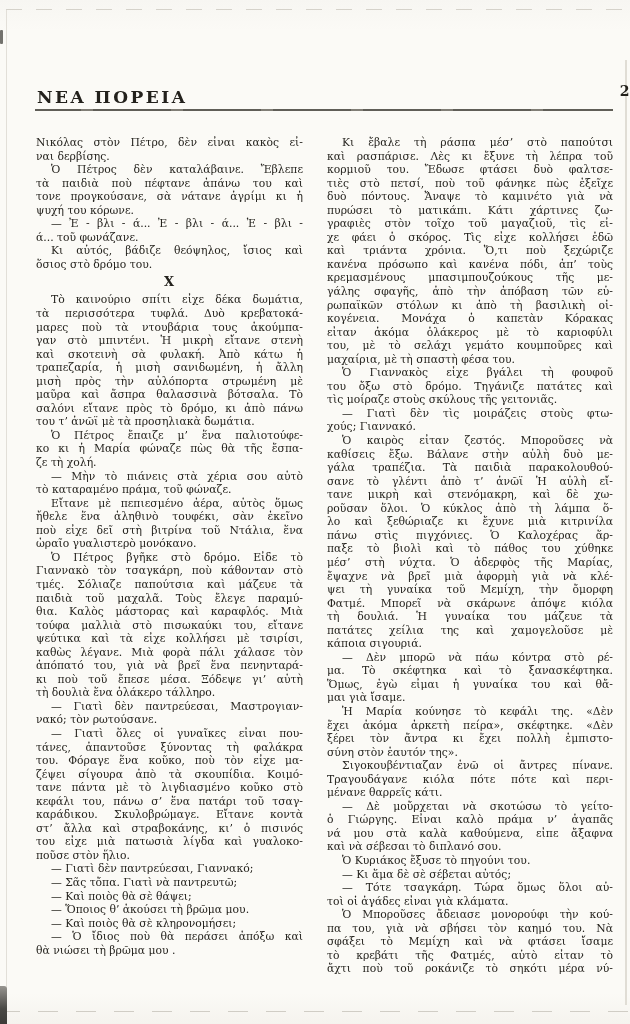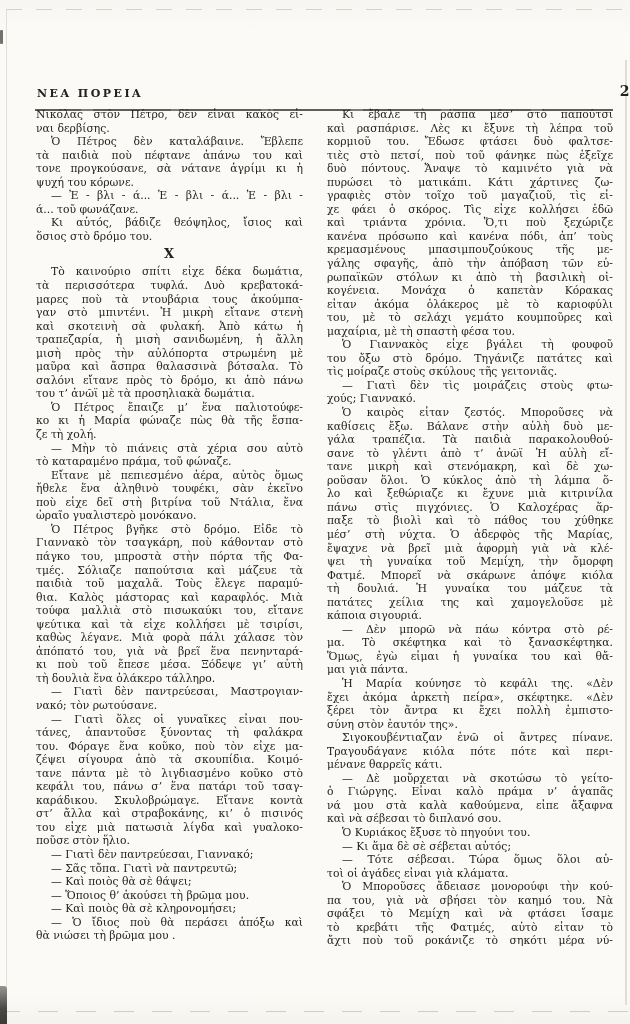--- a/index.html
+++ b/index.html
@@ -20,35 +20,35 @@
   .edge-left{position:absolute;left:6px;top:10px;width:1px;height:990px;background:#e2dfd8;}
   .edge-right{position:absolute;right:3px;top:60px;width:2px;height:945px;background:#e0ddd5;}
   .mark-left-top{position:absolute;left:0;top:30px;width:3px;height:14px;background:#73726d;border-radius:1px;}
   .corner-bl{position:absolute;left:0;top:986px;width:7px;height:38px;
     background:linear-gradient(180deg,#979590 0%,#4a4945 60%,#3c3b38 100%);
     border-top-right-radius:3px;}
 
   
   .hdr-title{
     position:absolute;left:37px;top:87px;
-    font-size:11px;font-weight:bold;letter-spacing:2.5px;color:#23211c;
+    font-size:17px;font-weight:bold;letter-spacing:2.5px;color:#23211c;
   }
   .hdr-pagenum{
     position:absolute;left:575px;top:83px;width:38px;text-align:right;
     font-size:14px;font-weight:bold;letter-spacing:1px;color:#23211c;margin-left:39px;
   }
   .hdr-rule{
     position:absolute;left:35px;top:109px;width:578px;height:2px;
     background:repeating-linear-gradient(90deg,#44423b 0 46px,#6b685f 46px 58px,#44423b 58px 90px);
     opacity:.85;
   }
 
   
   .col{
-    position:absolute;top:108px;
+    position:absolute;top:136px;
     font-size:10.8px;line-height:13.55px;color:#26241f;
     text-rendering:optimizeLegibility;
   }
   .col-left{left:36px;width:267px;}
   .col-right{left:327px;width:286px;}
   .para{margin:0;}
   .line{
     text-align:justify;text-align-last:justify;
     height:13.55px;overflow:hidden;
   }
@@ -117,21 +117,20 @@
       </div>
       <div class="para">
         <div class="line ind">Εἴτανε μὲ πεπιεσμένο ἀέρα, αὐτὸς ὅμως</div>
         <div class="line">ἤθελε ἕνα ἀληθινὸ τουφέκι, σὰν ἐκεῖνο</div>
         <div class="line">ποὺ εἶχε δεῖ στὴ βιτρίνα τοῦ Ντάλια, ἕνα</div>
         <div class="line end">ὡραῖο γυαλιστερὸ μονόκανο.</div>
       </div>
       <div class="para">
         <div class="line ind">Ὁ Πέτρος βγῆκε στὸ δρόμο. Εἶδε τὸ</div>
         <div class="line">Γιαννακὸ τὸν τσαγκάρη, ποὺ κάθονταν στὸ</div>
-        <div class="line">πάγκο του, μπροστὰ στὴν πόρτα τῆς Φα-</div>
         <div class="line">τμές. Σόλιαζε παπούτσια καὶ μάζευε τὰ</div>
         <div class="line">παιδιὰ τοῦ μαχαλᾶ. Τοὺς ἔλεγε παραμύ-</div>
         <div class="line">θια. Καλὸς μάστορας καὶ καραφλός. Μιὰ</div>
         <div class="line">τούφα μαλλιὰ στὸ πισωκαύκι του, εἴτανε</div>
         <div class="line">ψεύτικα καὶ τὰ εἶχε κολλήσει μὲ τσιρίσι,</div>
         <div class="line">καθὼς λέγανε. Μιὰ φορὰ πάλι χάλασε τὸν</div>
         <div class="line">ἀπόπατό του, γιὰ νὰ βρεῖ ἕνα πενηνταρά-</div>
         <div class="line">κι ποὺ τοῦ ἔπεσε μέσα. Ξόδεψε γι’ αὐτὴ</div>
         <div class="line end">τὴ δουλιὰ ἕνα ὁλάκερο τάλληρο.</div>
       </div>
@@ -215,21 +214,21 @@
         <div class="line">ψει τὴ γυναίκα τοῦ Μεμίχη, τὴν ὄμορφη</div>
         <div class="line">Φατμέ. Μπορεῖ νὰ σκάρωνε ἀπόψε κιόλα</div>
         <div class="line">τὴ δουλιά. Ἡ γυναίκα του μάζευε τὰ</div>
         <div class="line">πατάτες χείλια της καὶ χαμογελοῦσε μὲ</div>
         <div class="line end">κάποια σιγουριά.</div>
       </div>
       <div class="para">
         <div class="line ind">— Δὲν μπορῶ νὰ πάω κόντρα στὸ ρέ-</div>
         <div class="line">μα. Τὸ σκέφτηκα καὶ τὸ ξανασκέφτηκα.</div>
         <div class="line">Ὅμως, ἐγὼ εἶμαι ἡ γυναίκα του καὶ θἄ-</div>
-        <div class="line end">μαι γιὰ πάντα.</div>
+        <div class="line end">μαι γιὰ ἴσαμε.</div>
       </div>
       <div class="para">
         <div class="line ind">Ἡ Μαρία κούνησε τὸ κεφάλι της. «Δὲν</div>
         <div class="line">ἔχει ἀκόμα ἀρκετὴ πείρα», σκέφτηκε. «Δὲν</div>
         <div class="line">ξέρει τὸν ἄντρα κι ἔχει πολλὴ ἐμπιστο-</div>
         <div class="line end">σύνη στὸν ἑαυτόν της».</div>
       </div>
       <div class="para">
         <div class="line ind">Σιγοκουβέντιαζαν ἐνῶ οἱ ἄντρες πίνανε.</div>
         <div class="line">Τραγουδάγανε κιόλα πότε πότε καὶ περι-</div>
@@ -241,21 +240,21 @@
         <div class="line">νά μου στὰ καλὰ καθούμενα, εἶπε ἄξαφνα</div>
         <div class="line end">καὶ νὰ σέβεσαι τὸ διπλανό σου.</div>
       </div>
       <div class="para">
         <div class="line ind end">Ὁ Κυριάκος ἔξυσε τὸ πηγούνι του.</div>
       </div>
       <div class="para">
         <div class="line ind end">— Κι ἅμα δὲ σὲ σέβεται αὐτός;</div>
       </div>
       <div class="para">
-        <div class="line ind">— Τότε σέβεσαι. Τώρα ὅμως ὅλοι αὐ-</div>
+        <div class="line ind">— Τότε τσαγκάρη. Τώρα ὅμως ὅλοι αὐ-</div>
         <div class="line end">τοὶ οἱ ἀγάδες εἶναι γιὰ κλάματα.</div>
       </div>
       <div class="para">
         <div class="line ind">Ὁ Μποροῦσες ἄδειασε μονορούφι τὴν κού-</div>
         <div class="line">πα του, γιὰ νὰ σβήσει τὸν καημό του. Νὰ</div>
         <div class="line">σφάξει τὸ Μεμίχη καὶ νὰ φτάσει ἴσαμε</div>
         <div class="line">τὸ κρεβάτι τῆς Φατμές, αὐτὸ εἶταν τὸ</div>
         <div class="line">ἄχτι ποὺ τοῦ ροκάνιζε τὸ σηκότι μέρα νύ-</div>
       </div>
     </div>

